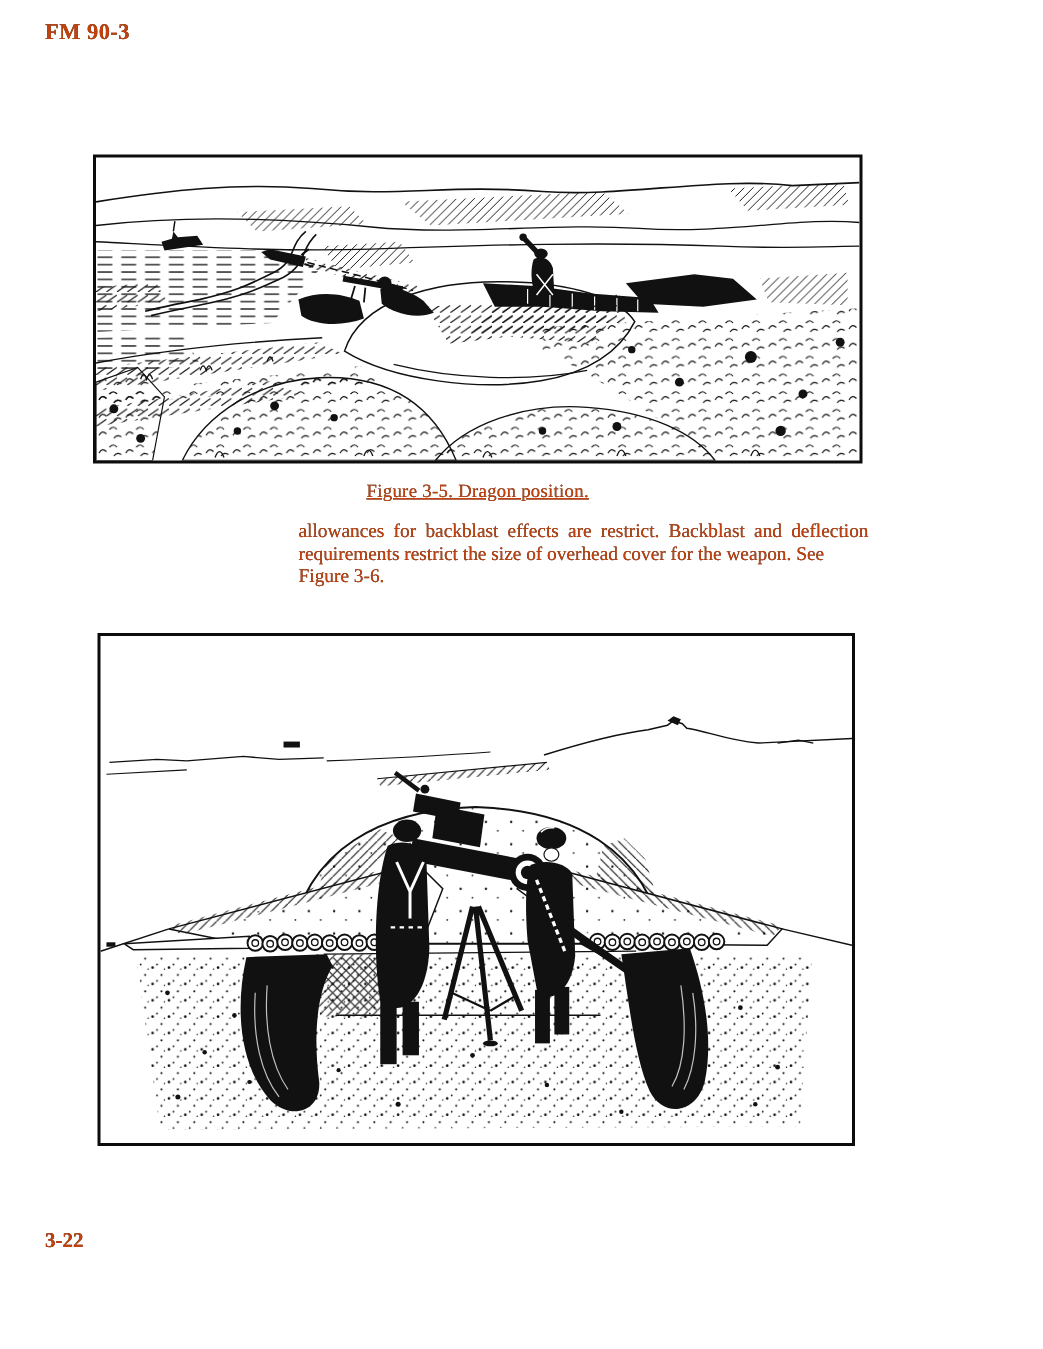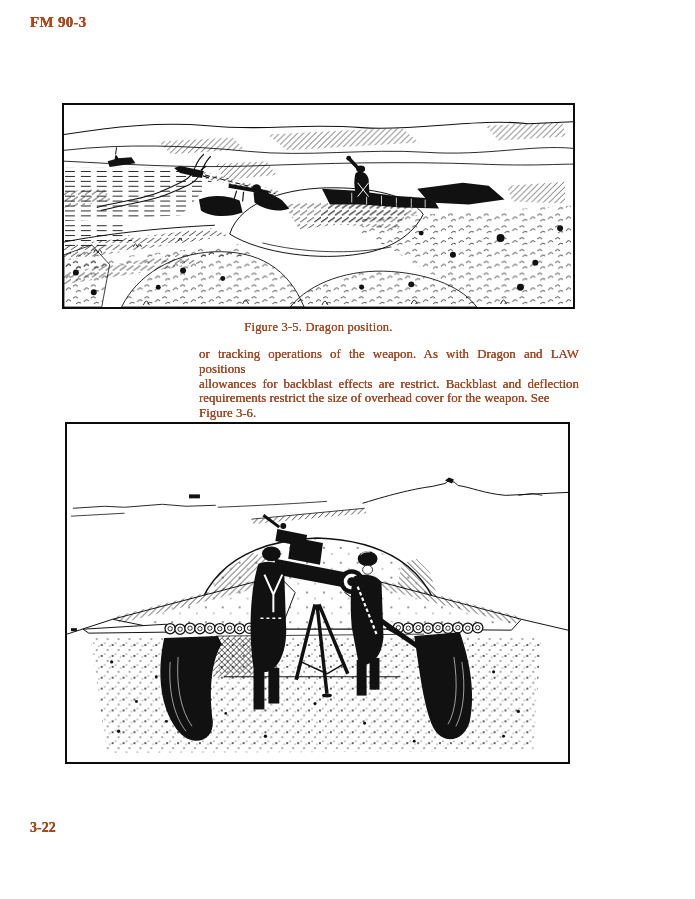--- a/index.html
+++ b/index.html
@@ -22,21 +22,21 @@
     border:2.5px solid #0c0c0c;background:#fff;
   }
   .fig1{left:62px;top:103px;width:513px;height:206px;}
   .fig2{left:65px;top:422px;width:505px;height:342px;}
   .fig svg{display:block;width:100%;height:100%;}
   .caption{
     position:absolute;text-align:center;
     font-size:12.5px;letter-spacing:.2px;
     text-shadow:0 0 .3px #333;
   }
-  .cap1{left:62px;top:320px;width:513px;}
+  .cap1{left:62px;top:320px;width:513px;text-decoration:underline;}
   .cap2{left:65px;top:772px;width:505px;}
   .para{
     position:absolute;left:199px;top:347px;width:380px;
     font-size:12.9px;line-height:14.8px;
     text-shadow:0 0 .3px #333;
   }
   .jline{text-align:justify;text-align-last:justify;}
   .lline{text-align:left;}
   .pageno{
     position:absolute;left:30px;top:820px;
@@ -149,21 +149,20 @@
         <circle cx="460" cy="185" r="3.5" fill="#111"></circle>
           <circle cx="360" cy="130" r="2.5" fill="#111"></circle>
         <path d="M80,203 q3,-8 6,0 M180,202 q3,-8 6,0 M260,203 q3,-8 6,0 M350,202 q3,-8 6,0 M440,202 q3,-8 6,0" stroke="#111" stroke-width="0.9" fill="none"></path>
       </g>
     </svg>
   </figure>
 
   <div class="caption cap1">Figure 3-5. Dragon position.</div>
 
   <div class="para">
-    <div class="jline">or tracking operations of the weapon. As with Dragon and LAW positions</div>
     <div class="jline">allowances for backblast effects are restrict. Backblast and deflection</div>
     <div class="lline">requirements restrict the size of overhead cover for the weapon. See Figure 3-6.</div>
   </div>
 
   <figure class="fig fig2">
     <svg viewBox="0 0 505 341" preserveAspectRatio="none" xmlns="http://www.w3.org/2000/svg">
       <defs>
         <pattern id="f2h" width="6" height="6" patternUnits="userSpaceOnUse">
           <path d="M0,6 L6,0" stroke="#111" stroke-width="0.75" fill="none"></path>
         </pattern>

